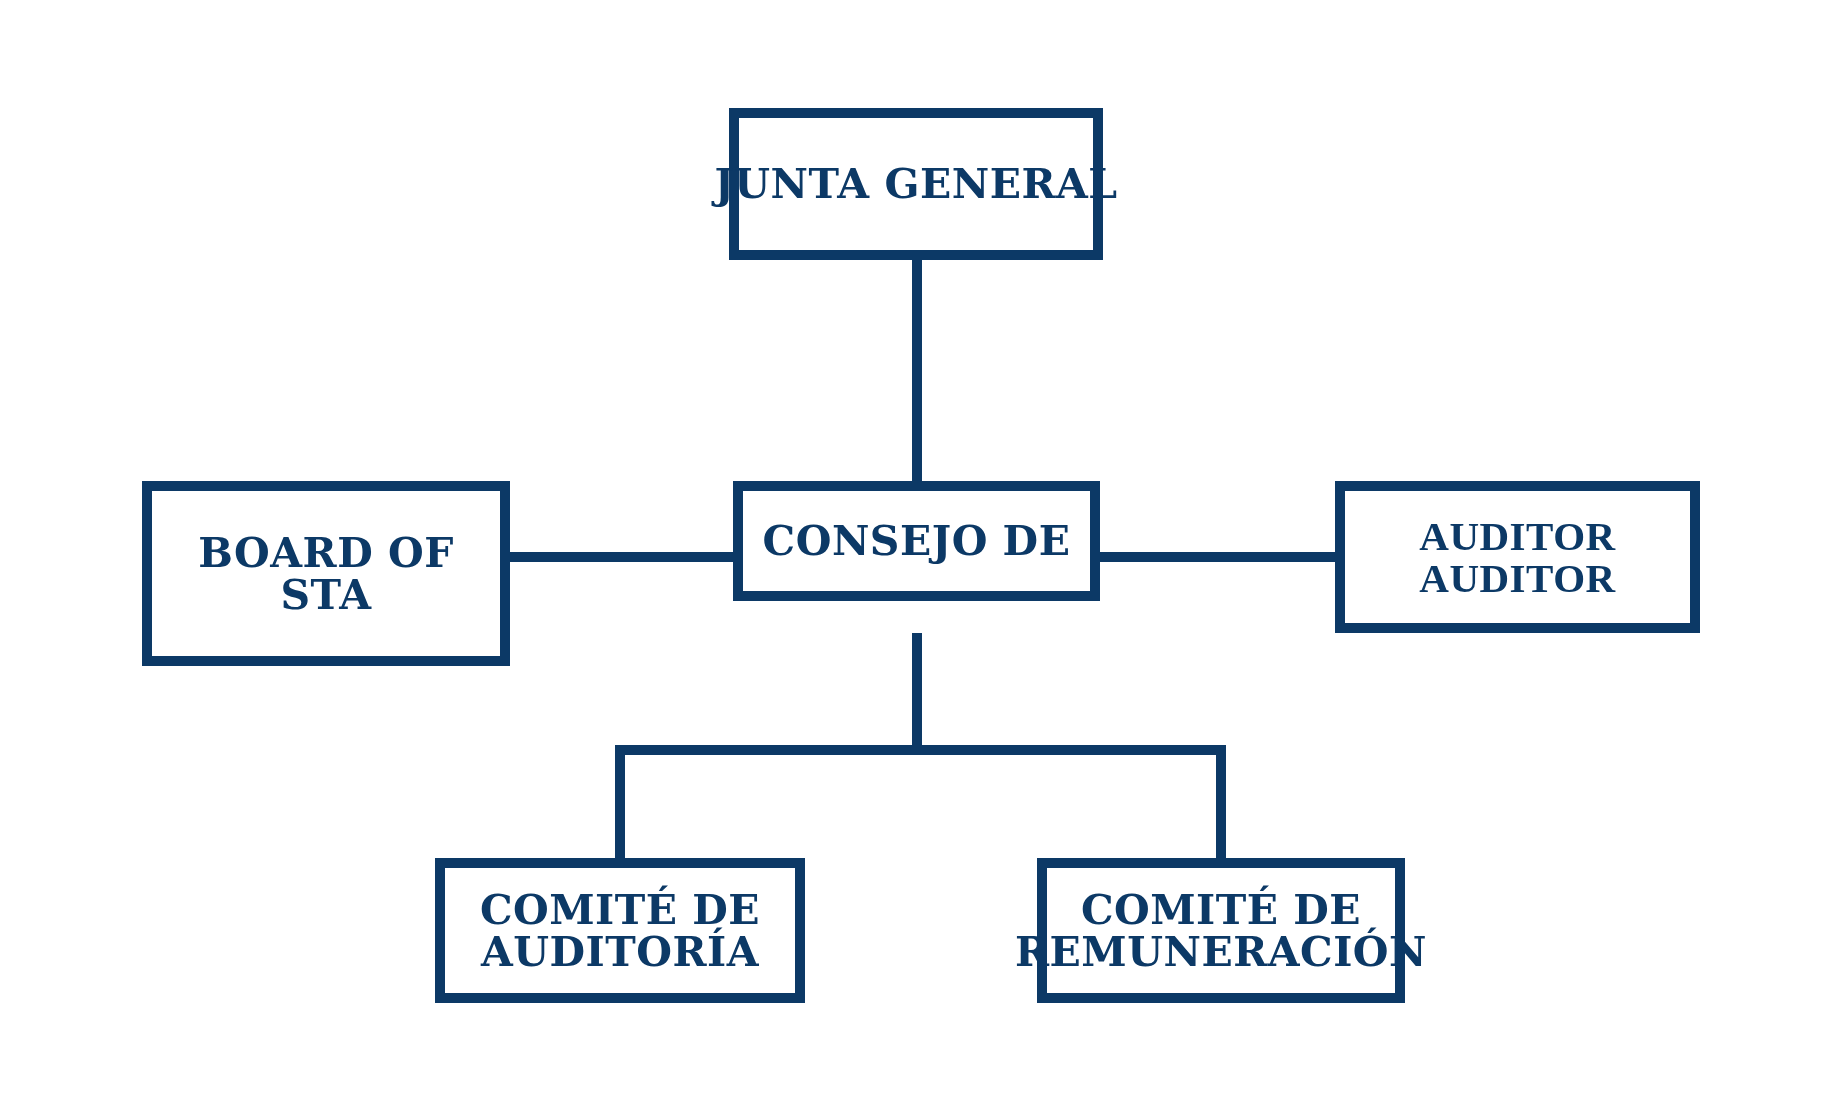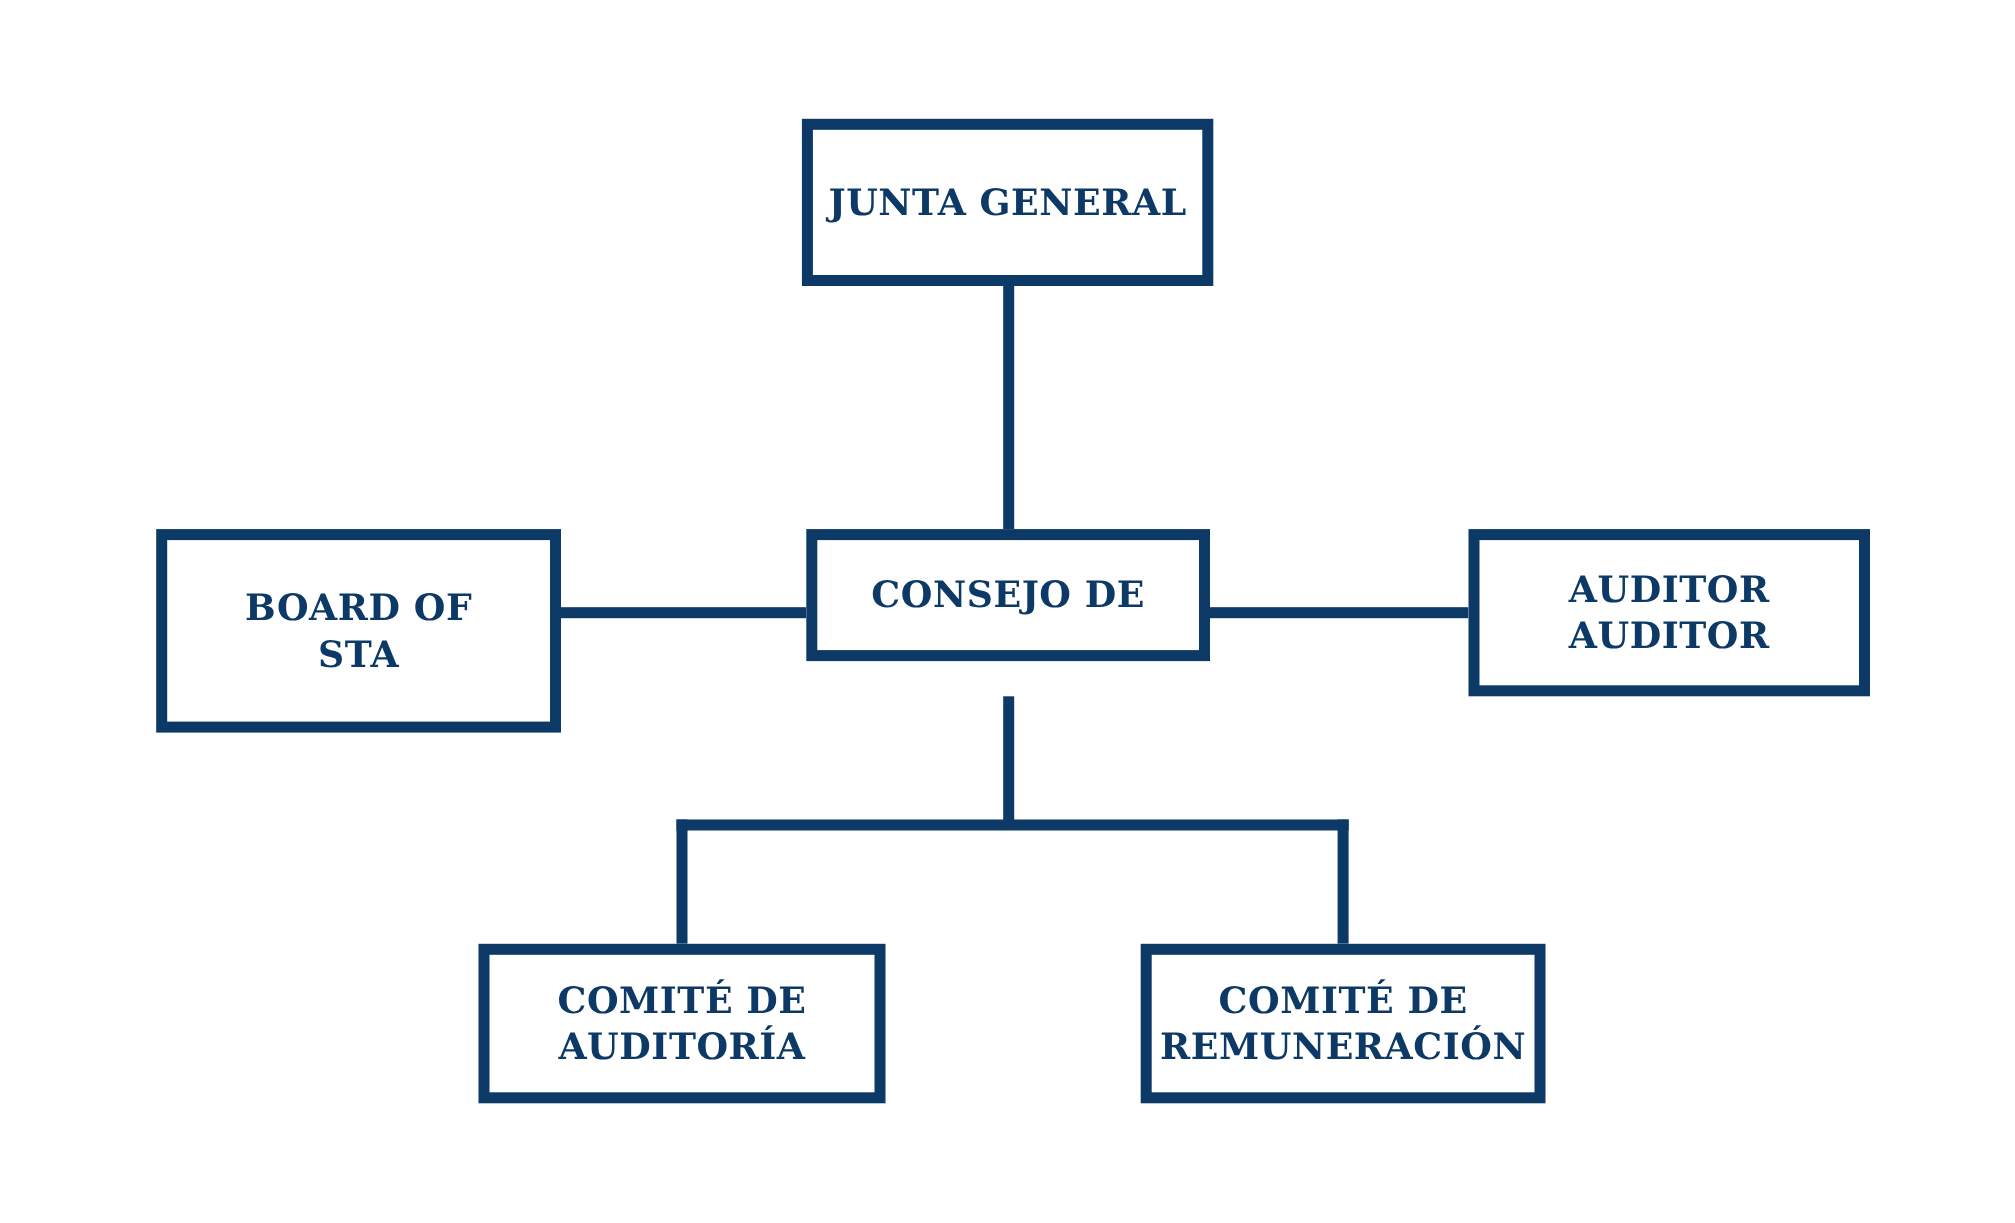--- a/index.html
+++ b/index.html
@@ -21,35 +21,35 @@
     flex-direction: column;
     align-items: center;
     justify-content: center;
     text-align: center;
     z-index: 2;
   }
   .node .line {
     display: block;
     color: var(--navy);
     font-weight: bold;
-    font-size: 33px;
+    font-size: 41px;
     line-height: 42px;
     letter-spacing: 0.5px;
     white-space: nowrap;
   }
   .connector {
     position: absolute;
     background: var(--navy);
     z-index: 1;
   }
   
   #node-junta      { left: 729px;  top: 108px; width: 374px; height: 152px; }
   #node-board      { left: 142px;  top: 481px; width: 368px; height: 185px; }
   #node-consejo    { left: 733px;  top: 481px; width: 367px; height: 120px; }
-  #node-auditor    { left: 1335px; top: 481px; width: 365px; height: 152px; }
+  #node-auditor    { left: 1335px; top: 481px; width: 365px; height: 152px; font-family: Liberation Serif, serif; }
   #node-auditoria  { left: 435px;  top: 858px; width: 370px; height: 145px; }
   #node-remuneracion { left: 1037px; top: 858px; width: 368px; height: 145px; }
 
   #conn-junta-consejo   { left: 912px;  top: 260px; width: 10px;  height: 221px; }
   #conn-board-consejo   { left: 510px;  top: 552px; width: 223px; height: 10px; }
   #conn-consejo-auditor { left: 1100px; top: 552px; width: 235px; height: 10px; }
   #conn-consejo-down    { left: 912px;  top: 633px; width: 10px;  height: 117px; }
   #conn-tbar            { left: 615px;  top: 745px; width: 611px; height: 10px; }
   #conn-drop-left       { left: 615px;  top: 745px; width: 10px;  height: 113px; }
   #conn-drop-right      { left: 1216px; top: 745px; width: 10px;  height: 113px; }

